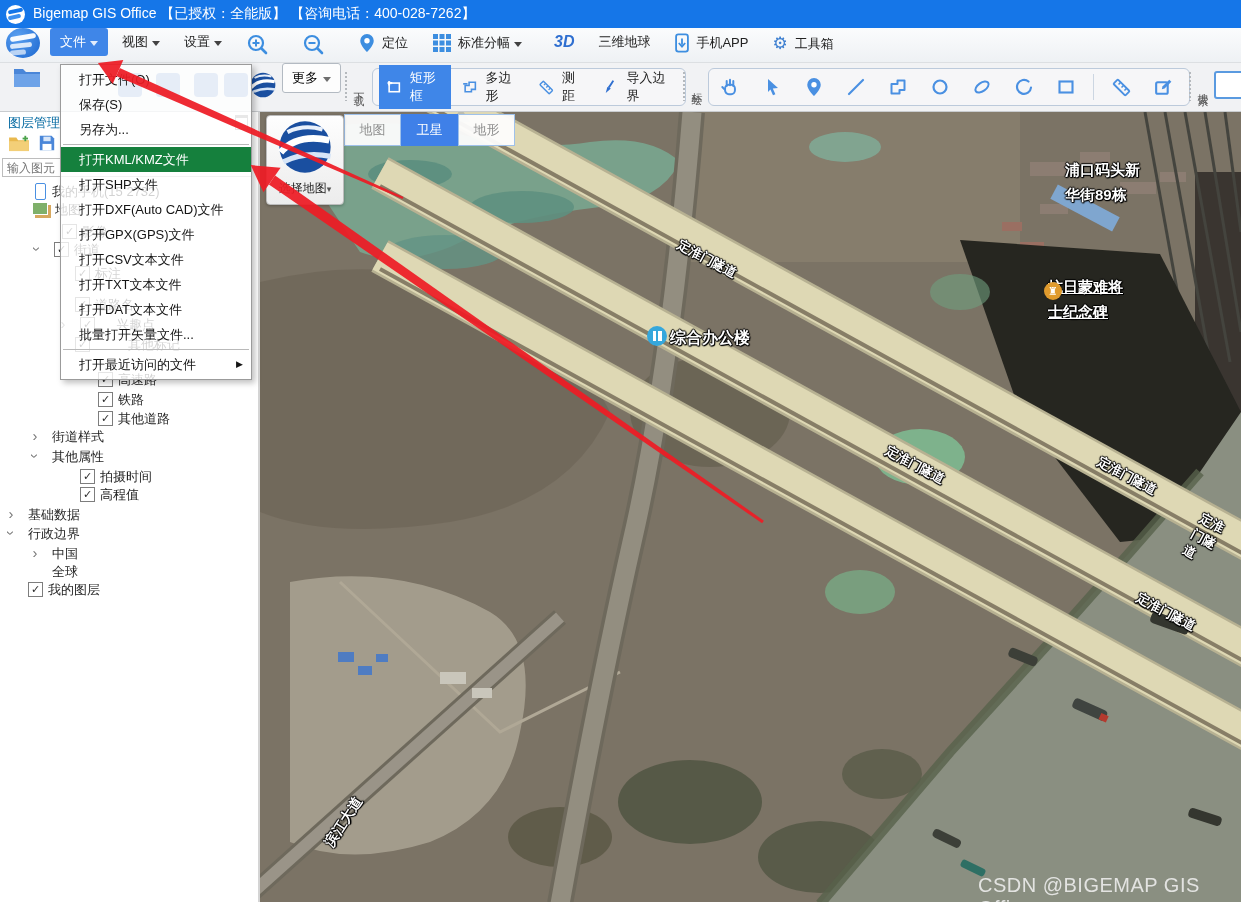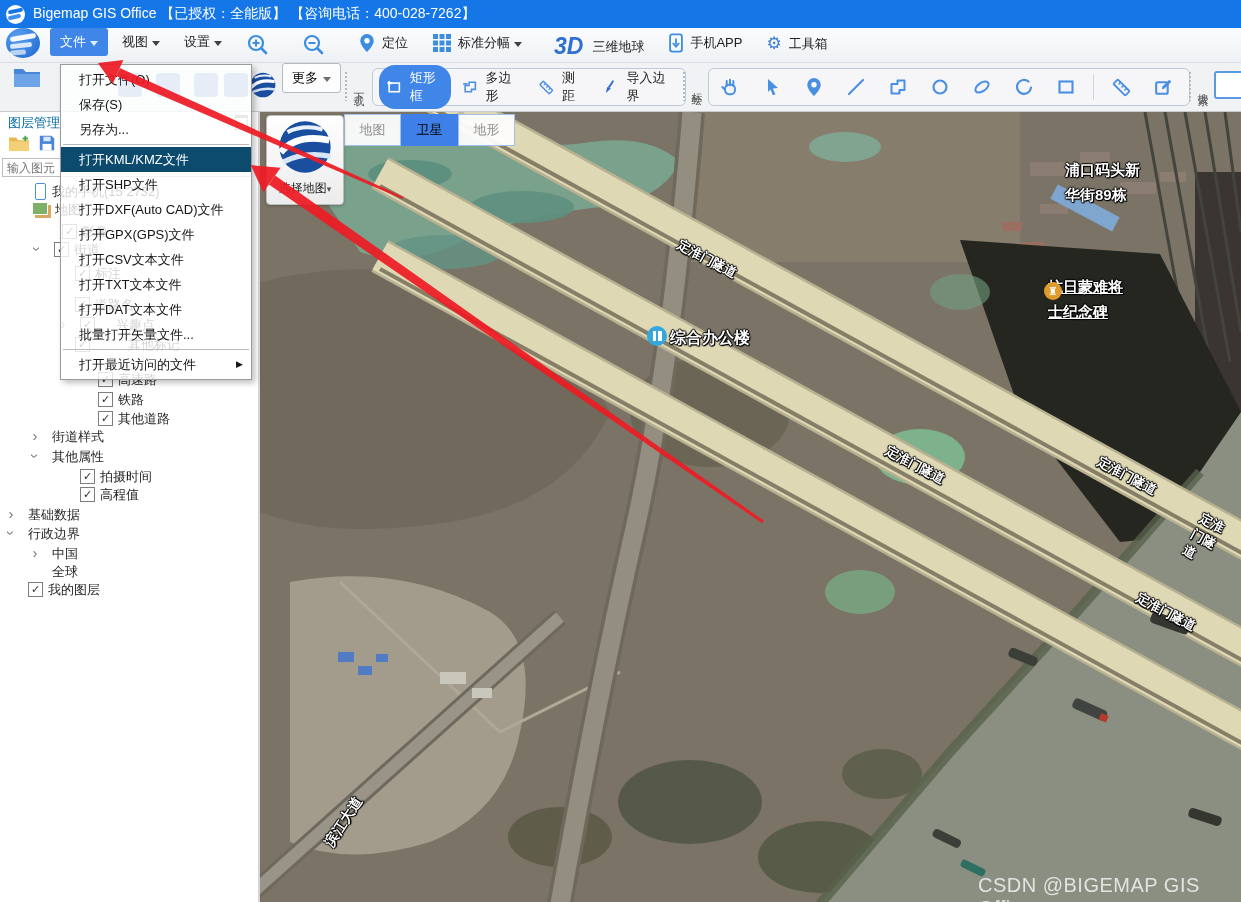--- a/index.html
+++ b/index.html
@@ -19,29 +19,29 @@
   .biglogo b{position:absolute;inset:0;border-radius:50%;background:radial-gradient(circle at 35% 30%,#5aa0f0,#1b66cf)}
   .biglogo i{position:absolute;left:4px;width:26px;height:5px;background:#fff;border-radius:4px;opacity:.95}
   .biglogo i.w1{top:7px;transform:rotate(-10deg)}
   .biglogo i.w2{top:15px;width:22px;transform:rotate(-6deg);opacity:.8}
   .biglogo i.w3{top:22px;width:16px;transform:rotate(-4deg);opacity:.65}
   .mbtn{display:flex;align-items:center;gap:4px;padding:5px 10px;border-radius:3px;cursor:default;margin-right:4px}
   .mbtn.active{background:#3f86e8;color:#fff}
   .caret{width:0;height:0;border-left:4px solid transparent;border-right:4px solid transparent;border-top:5px solid currentColor;opacity:.85;margin-top:2px}
   .micon{display:inline-flex;align-items:center;justify-content:center;margin-right:2px}
   .sep-space{width:8px}
-  .threed{font-style:italic;font-weight:bold;font-size:23px;color:#2f6fd0;margin-right:5px}
+  .threed{font-style:italic;font-weight:bold;font-size:16px;color:#2f6fd0;margin-right:20px}
   .gearchar{font-size:17px;color:#3d7fd0;margin-right:3px}
   
   .toolbar2{height:48px;background:#f1f2f4;border-bottom:1px solid #c9cccf;position:relative}
   .t2item{position:absolute;top:0;display:flex;align-items:center}
   .vlabel{writing-mode:vertical-rl;font-size:11px;color:#555;letter-spacing:2px;line-height:13px}
   .handle{width:4px;height:30px;margin-right:4px;background-image:radial-gradient(#b5b9bd 1px,transparent 1.2px);background-size:4px 4px}
   .group{position:absolute;top:5px;height:36px;border:1px solid #bccadb;border-radius:6px;display:flex;align-items:center;padding:0 6px;gap:4px;background:rgba(255,255,255,.35)}
-  .tbtn{display:flex;align-items:center;gap:8px;font-size:13px;color:#222;padding:4px 7px;border-radius:16px;cursor:default}
+  .tbtn{display:flex;align-items:center;gap:8px;font-size:13px;color:#222;padding:4px 7px;border-radius:0;cursor:default}
   .tbtn.blue{background:#3f86e8;color:#fff}
   .morebtn{border:1px solid #b3bac2;background:#fdfdfd;border-radius:3px;padding:5px 9px;font-size:13px;display:flex;gap:5px;align-items:center}
   .toolico{width:30px;height:30px;display:flex;align-items:center;justify-content:center;border-radius:4px}
   .ghosticon{position:absolute;top:10px;width:24px;height:24px;border-radius:4px;background:#6d97d2;opacity:.85}
   .searchbox{position:absolute;top:8px;left:1214px;width:60px;height:28px;border:2px solid #5a9ae0;border-radius:3px;background:#fff;font-size:12px;padding:0 4px;box-sizing:border-box}
   
   .content{display:flex;height:792px}
   .sidebar{width:258px;border-right:2px solid #d4d4d4;position:relative;background:#fff;flex:0 0 auto}
   .sb-title{position:absolute;left:8px;top:2px;font-size:13px;color:#0369a1}
   .sb-pin{position:absolute;right:10px;top:3px;width:11px;height:11px;border:1px solid #8a8a8a;border-top-width:3px}
@@ -67,28 +67,28 @@
   .poiicon.building::after{content:"";width:9px;height:10px;
      background:linear-gradient(90deg,#fff 0 3px,transparent 3px 5px,#fff 5px 9px)}
   .watermark{position:absolute;left:718px;top:762px;font-size:20px;color:rgba(242,242,242,.85);letter-spacing:.5px}
   
   .selmap{position:absolute;left:6px;top:3px;width:76px;height:88px;background:linear-gradient(#fefefe,#ececec);
           border:1px solid #bcbcbc;border-radius:4px;text-align:center;box-shadow:0 1px 3px rgba(0,0,0,.25)}
   .selmap .txt{font-size:12px;color:#222;margin-top:2px}
   .mtypes{position:absolute;left:84px;top:2px;display:flex}
   .mtype{width:55px;height:30px;line-height:30px;text-align:center;font-size:13px;color:#8f8f8f;
          background:rgba(253,253,253,.95);border:1px solid #9fc1ea}
-  .mtype.active{background:#3f80e8;color:#000000;border-color:#3f80e8}
+  .mtype.active{background:#3f80e8;color:#ffffff;border-color:#3f80e8}
   .mtn{position:absolute;left:192px;top:-4px;width:0;height:0;opacity:.5;
        border-left:9px solid transparent;border-right:9px solid transparent;border-bottom:14px solid #9aa0a6}
   
   .filemenu{position:absolute;left:60px;top:64px;width:190px;background:rgba(255,255,255,.8);
             border:1px solid #9b9b9b;box-shadow:3px 3px 6px rgba(0,0,0,.25);z-index:50;padding:2px 0}
   .menu-item{height:25px;line-height:25px;padding-left:18px;font-size:13px;color:#141414;position:relative;white-space:nowrap}
-  .menu-item.hl{background:#0c4a6e;color:#fff}
+  .menu-item.hl{background:#15803d;color:#fff}
   .menu-item .sub{position:absolute;right:8px;top:0;font-size:9px}
   .menu-sep{height:1px;background:#b9b9b9;margin:2px 2px}
   
   .arrows{position:absolute;inset:0;z-index:99;pointer-events:none}
 </style>
 </head>
 <body>
 
 <div class="titlebar">
   <span class="logo">

